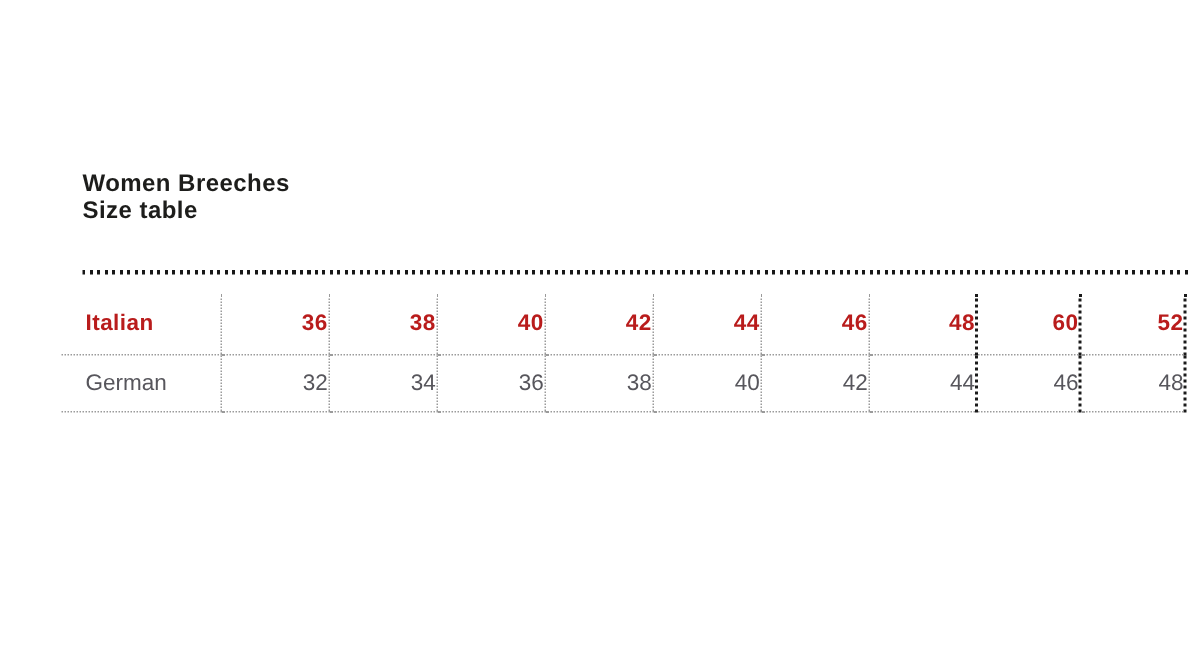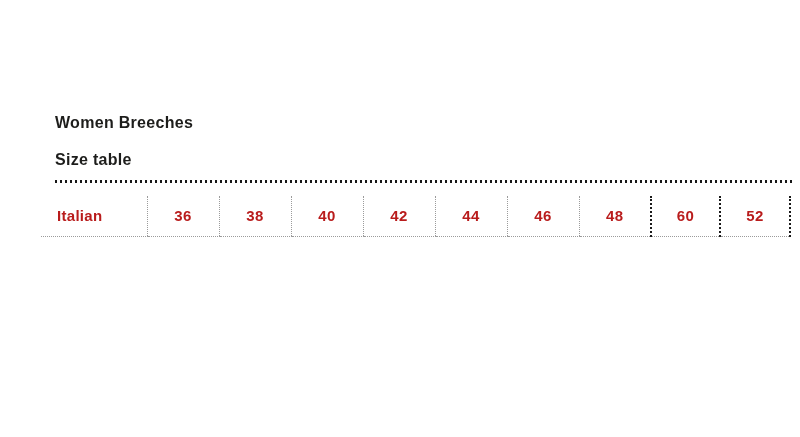--- a/index.html
+++ b/index.html
@@ -22,21 +22,21 @@
     top: 103px;
     margin: 0;
     font-size: 16px;
     font-weight: 700;
     color: #1d1d1b;
     letter-spacing: 0.3px;
   }
   .page-subtitle {
     position: absolute;
     left: 55px;
-    top: 140px;
+    top: 121px;
     margin: 0;
     font-size: 16px;
     font-weight: 700;
     color: #1d1d1b;
     letter-spacing: 0.3px;
   }
   .thick-divider {
     position: absolute;
     left: 55px;
     top: 169px;
@@ -67,21 +67,21 @@
     letter-spacing: 0.3px;
   }
   tr.body-row td {
     color: #57565c;
     font-weight: 400;
   }
   .lbl {
     text-align: left;
     padding-left: 16px !important;
   }
-  .val { text-align: center; }
+  .val { text-align: right; }
   .sep      { border-left: 1px dotted #9b9b9b; }
   .thick-l  { border-left: 2px dotted #1a1a1a; }
   .thick-r  { border-right: 2px dotted #1a1a1a; }
   tr.bb > th, tr.bb > td { border-bottom: 1px dotted #9b9b9b; }
 </style>
 </head>
 <body>
 
 <div class="screen">
 
@@ -109,16 +109,28 @@
         <th class="val sep">36</th>
         <th class="val sep">38</th>
         <th class="val sep">40</th>
         <th class="val sep">42</th>
         <th class="val sep">44</th>
         <th class="val sep">46</th>
         <th class="val sep">48</th>
         <th class="val thick-l">60</th>
         <th class="val thick-l thick-r">52</th>
       </tr>
+      <tr class="body-row bb">
+        <td class="lbl">German</td>
+        <td class="val sep">32</td>
+        <td class="val sep">34</td>
+        <td class="val sep">36</td>
+        <td class="val sep">38</td>
+        <td class="val sep">40</td>
+        <td class="val sep">42</td>
+        <td class="val sep">44</td>
+        <td class="val thick-l">46</td>
+        <td class="val thick-l thick-r">48</td>
+      </tr>
     </tbody>
   </table>
 
 </div>
 
 </body></html>

